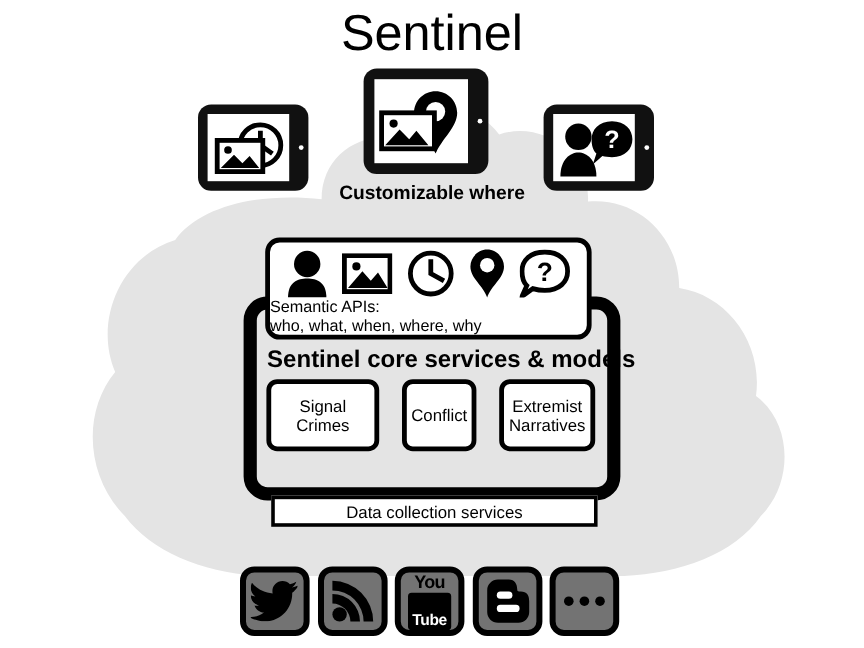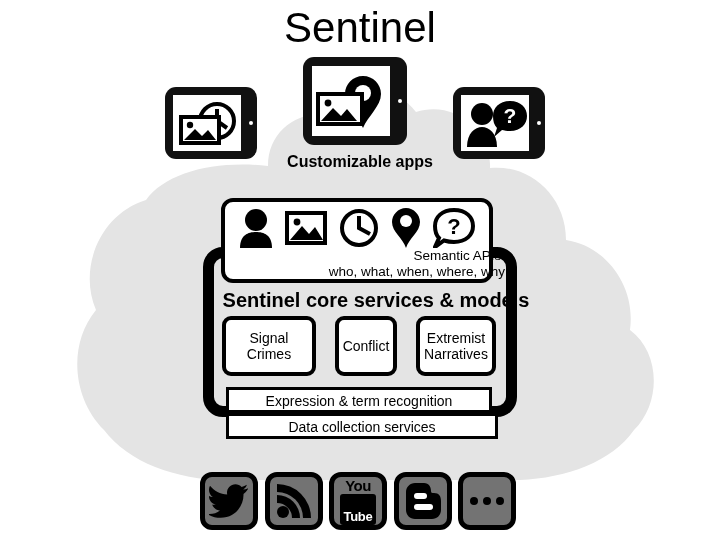--- a/index.html
+++ b/index.html
@@ -122,24 +122,24 @@
     height: 46px;
     display: flex;
     align-items: center;
     justify-content: space-around;
     padding: 0 8px;
     box-sizing: border-box;
   }
   .api-icons .ic { display: block; }
   .api-caption {
     position: absolute;
-    left: 16px;
+    left: 0;
     top: 46px;
     width: 100%;
-    text-align: right;
+    text-align: left;
     font-size: 13.5px;
     line-height: 16px;
   }
 
   
   .core-heading {
     position: absolute;
     left: 203px;
     top: 290px;
     width: 314px;
@@ -308,21 +308,21 @@
         <circle cx="21" cy="19" r="11" fill="#000"></circle>
         <path d="M6 52 C6 38, 14 32, 21 32 C28 32, 36 38, 36 52 Z" fill="#000"></path>
 
         <path d="M49 6 C60 6, 66 13, 66 21 C66 29, 60 36, 49 36 C46 36, 43 35.5, 41 35 L33 42 L36 33 C33 30, 32 26, 32 21 C32 13, 38 6, 49 6 Z" fill="#000"></path>
         <text x="49" y="28" font-family="'Liberation Sans', sans-serif" font-size="21" font-weight="bold" fill="#fff" text-anchor="middle">?</text>
       </svg>
     </div>
     <div class="homebtn"></div>
   </div>
 
-  <div class="label-apps">Customizable apps</div>
+  <div class="label-apps">Customizable where</div>
 
   <div class="stack-frame"></div>
 
   <div class="api-panel">
     <div class="api-icons">
       <svg class="ic" width="34" height="40" viewBox="0 0 34 40">
         <circle cx="17" cy="12" r="11" fill="#000"></circle>
         <path d="M1 40 C1 27, 9 24, 17 24 C25 24, 33 27, 33 40 Z" fill="#000"></path>
       </svg>
       <svg class="ic" width="42" height="34" viewBox="0 0 42 34">
@@ -350,21 +350,20 @@
   </div>
 
   <div class="core-heading">Sentinel core services &amp; models</div>
 
   <div class="core-row">
     <div class="core-box b1">Signal Crimes</div>
     <div class="core-box b2">Conflict</div>
     <div class="core-box b3">Extremist Narratives</div>
   </div>
 
-  <div class="bar bar-expression">Expression &amp; term recognition</div>
   <div class="bar bar-data">Data collection services</div>
 
   <div class="social-row">
 
     <div class="social-tile">
       <svg width="40" height="34" viewBox="0 0 40 34">
         <path d="M39 4.2 C37.5 4.9, 35.9 5.4, 34.2 5.6 C36 4.5, 37.3 2.8, 37.9 0.8
                  C36.3 1.8, 34.5 2.5, 32.6 2.9 C31 1.2, 28.8 0.2, 26.4 0.2
                  C21.8 0.2, 18 3.9, 18 8.6 C18 9.2, 18.1 9.9, 18.2 10.5
                  C11.3 10.2, 5.1 6.9, 1 1.7 C0.3 3, 0 4.5, 0 6.1

